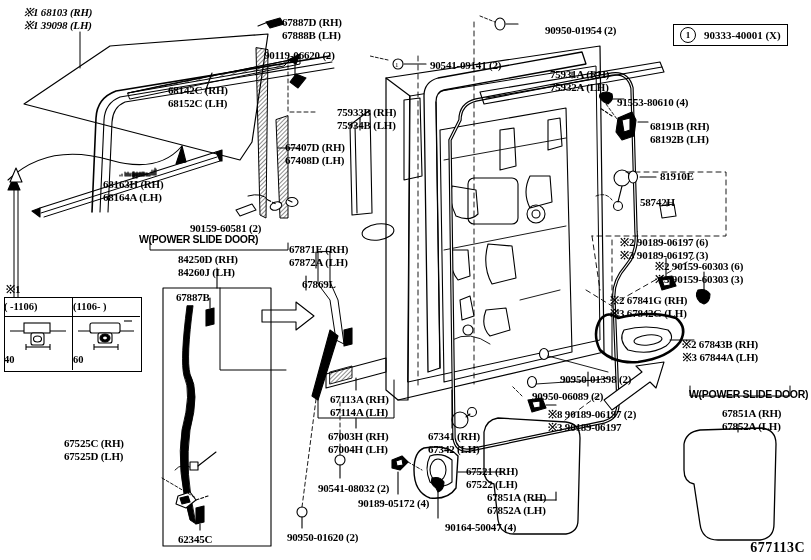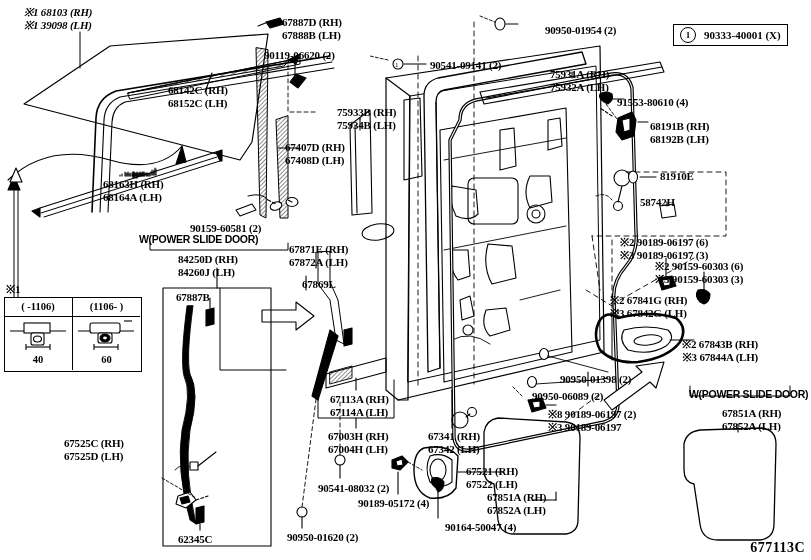--- a/index.html
+++ b/index.html
@@ -16,21 +16,21 @@
   .legend{position:absolute;border:1.2px solid #000;padding:2px 6px;
           font-family:"Liberation Serif",serif;font-weight:bold;font-size:11px;
           display:flex;align-items:center;gap:8px;background:#fff;}
   .legend .cnum{display:inline-flex;width:14px;height:14px;border:1.2px solid #000;
           border-radius:50%;align-items:center;justify-content:center;font-size:9px;}
   .diagid{position:absolute;right:6px;bottom:4px;font-family:"Liberation Serif",serif;
           font-weight:bold;font-size:14px;letter-spacing:0.5px;}
   .insetbox{position:absolute;border:1.3px solid #000;background:#fff;}
   .insetcell{position:absolute;font-family:"Liberation Serif",serif;font-weight:bold;
              font-size:10.5px;}
-  .ctr{text-align:center;font-family:Liberation Serif, serif;}
+  .ctr{font-family:Liberation Serif, serif;}
 </style>
 </head>
 <body>
 
 <div id="stage">
 
   <svg id="art" viewBox="0 0 811 560" xmlns="http://www.w3.org/2000/svg">
     <defs>
       <marker id="dot" markerWidth="6" markerHeight="6" refX="3" refY="3">
         <circle cx="3" cy="3" r="2.2" fill="none" stroke="#000" stroke-width="1"></circle>

